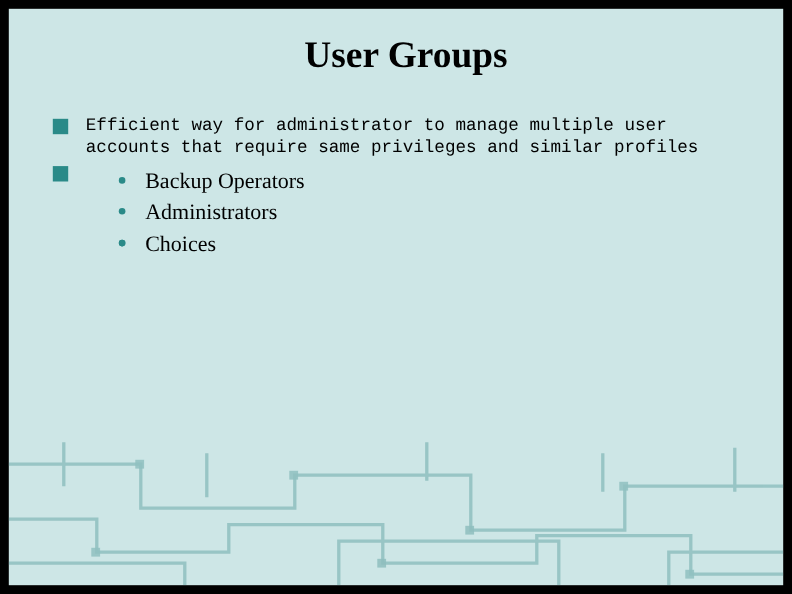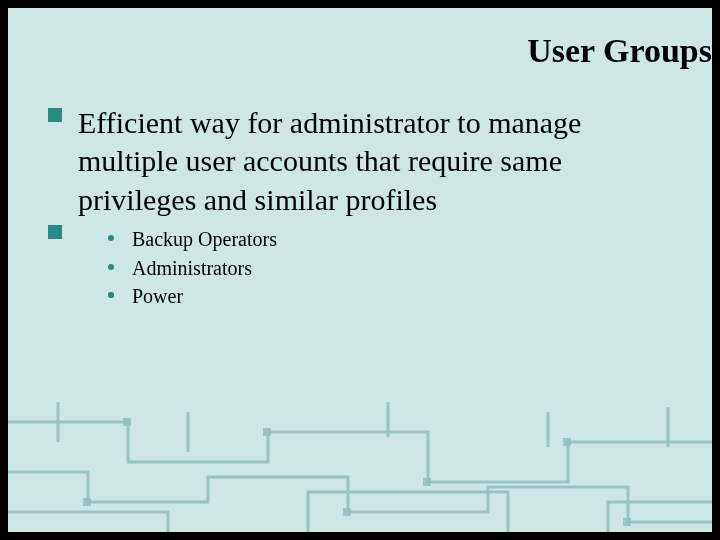--- a/index.html
+++ b/index.html
@@ -34,39 +34,40 @@
     right: 0;
     bottom: 0;
     height: 140px;
     pointer-events: none;
   }
   .title {
     position: absolute;
     top: 24px;
     left: 0;
     right: 0;
-    text-align: right;
+    text-align: center;
     font-size: 34px;
     font-weight: bold;
     color: #000;
     padding-left: 18px;
   }
   .body {
     position: absolute;
     top: 96px;
     left: 40px;
     right: 40px;
     color: #000;
   }
   .lvl1 {
     position: relative;
     padding-left: 30px;
-    font-size: 30px;
+    font-size: 16px;
     line-height: 1.28;
     margin-bottom: 2px;
+    font-family: Liberation Mono, monospace;
   }
   .lvl1 .bullet-sq {
     position: absolute;
     left: 0;
     top: 4px;
     width: 14px;
     height: 14px;
     background: #2a8a88;
   }
   .lvl2-wrap {
@@ -133,20 +134,20 @@
         </div>
         <div class="lvl2">
           <span class="bullet-dot"></span>
           <span>Administrators</span>
         </div>
         <div class="lvl2">
           <span class="bullet-dot"></span>
         </div>
         <div class="lvl2">
           <span class="bullet-dot"></span>
-          <span>Power</span>
+          <span>Choices</span>
         </div>
       </div>
 
     </div>
 
   </div>
 </div>
 
 </body></html>

